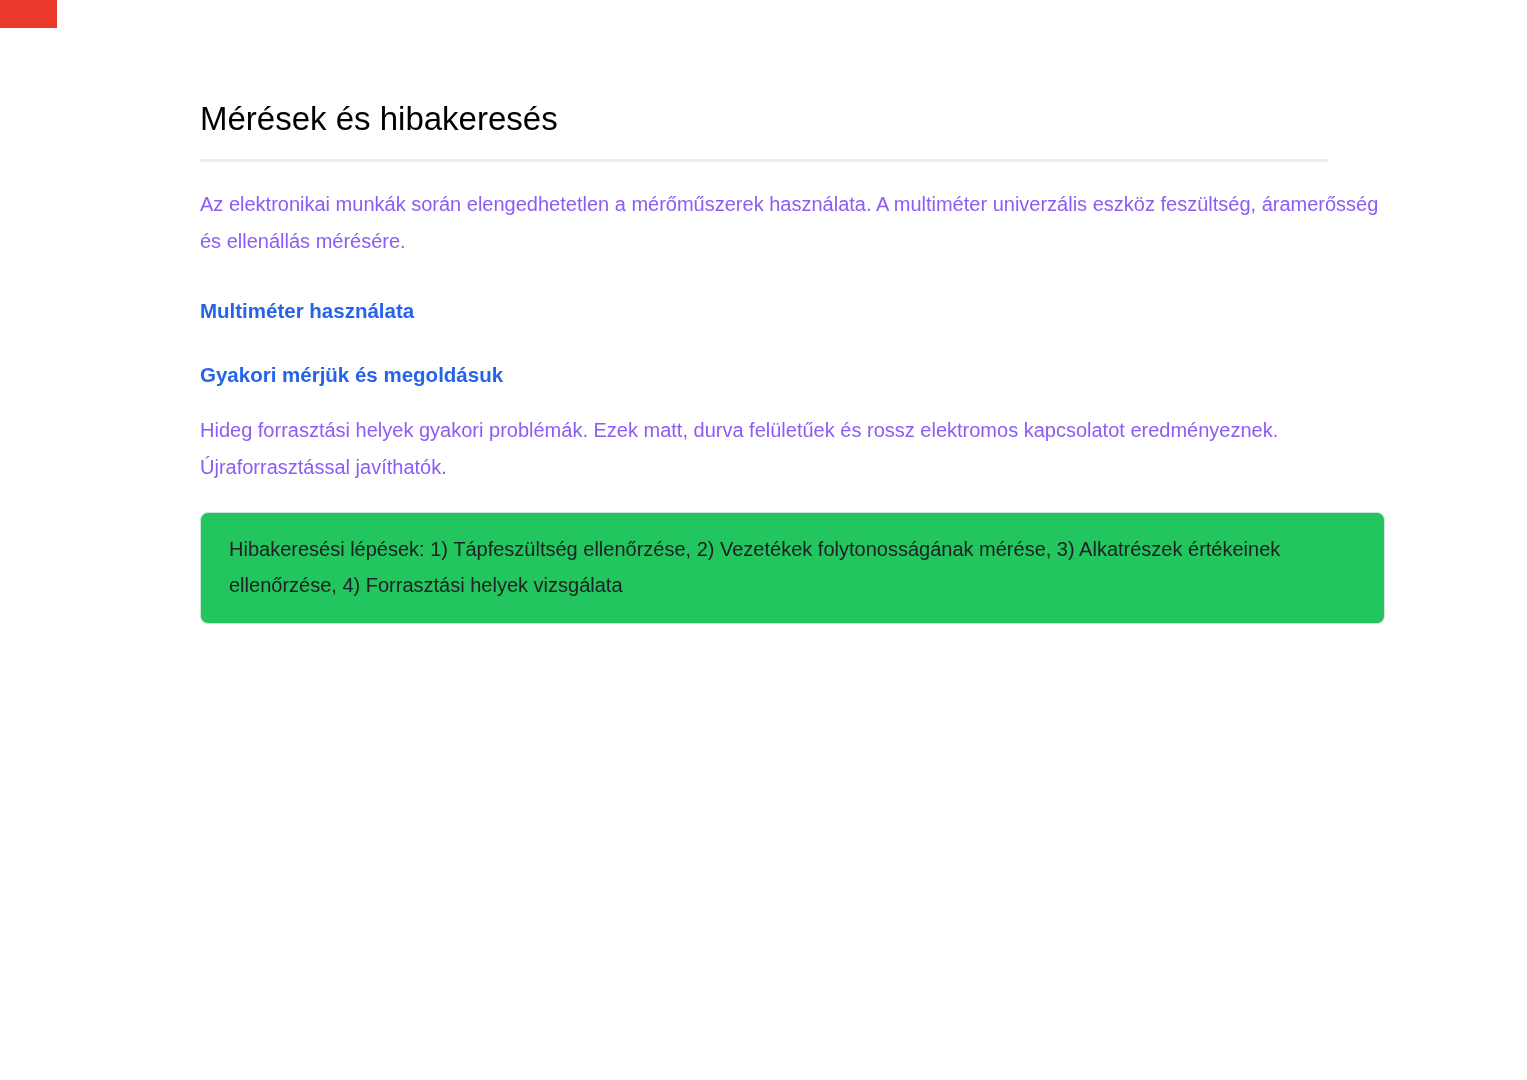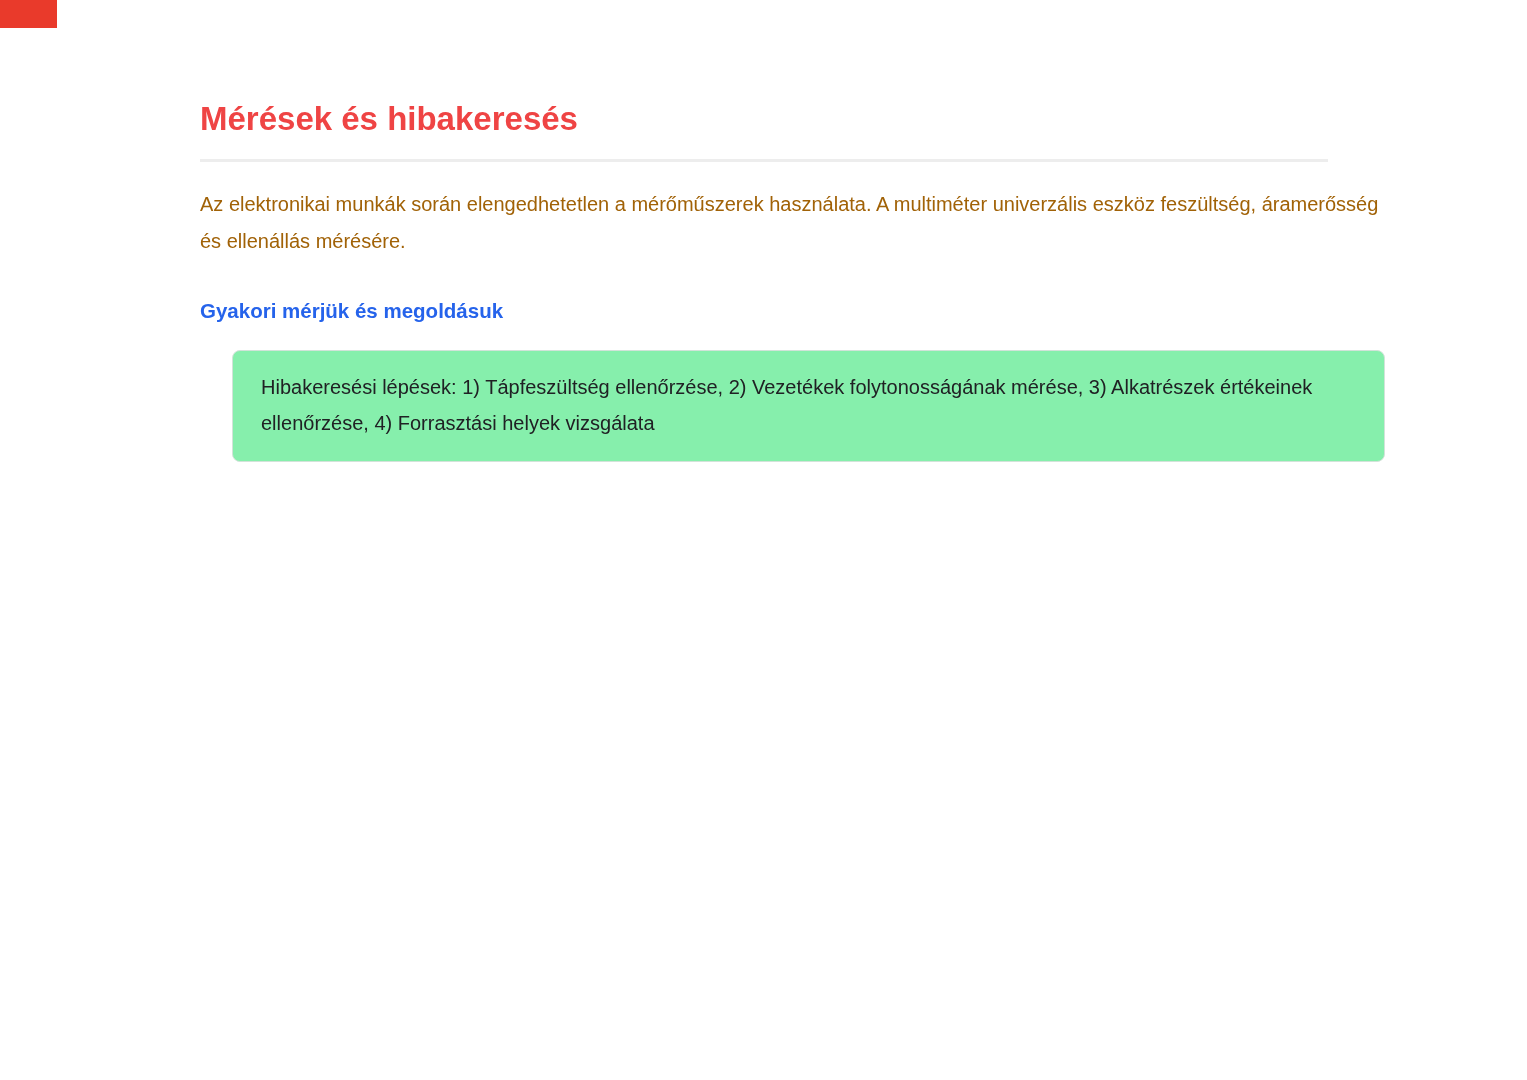--- a/index.html
+++ b/index.html
@@ -22,50 +22,49 @@
     background: #e93a2b;
   }
   .page {
     width: 1185px;
     margin-left: 200px;
     padding-top: 98px;
   }
   h1.doc-title {
     font-size: 33px;
     line-height: 1.25;
-    font-weight: 700;
-    color: #ef4444;
+    font-weight: 400;
+    color: #000000;
     margin: 0;
   }
   hr.title-divider {
     border: 0;
     border-top: 3px solid #ededed;
     margin: 20px 57px 0 0;
   }
   p.body-para {
     font-size: 20px;
     line-height: 37px;
     margin: 24px 0 0 0;
-    color: #a16207;
+    color: #8b5cf6;
   }
   p.body-para:first-of-type { margin-top: 24px; }
   h2.section-heading {
     font-size: 20.5px;
     line-height: 26px;
     font-weight: 700;
     color: #2563eb;
     margin: 38px 0 0 0;
   }
   .callout {
     margin-top: 26px;
-    background: #86efac;
+    background: #22c55e;
     border: 1px solid #d2e3d9;
     border-radius: 8px;
     padding: 18px 28px 20px 28px;
-    margin-left: 32px;
   }
   .callout p {
     margin: 0;
     font-size: 20px;
     line-height: 36px;
     color: #202124;
   }
 </style>
 </head>
 <body>
@@ -73,24 +72,26 @@
 <div class="red-marker"></div>
 
 <main class="page">
 
   <h1 class="doc-title">Mérések és hibakeresés</h1>
 
   <hr class="title-divider">
 
   <p class="body-para">Az elektronikai munkák során elengedhetetlen a mérőműszerek használata. A multiméter univerzális eszköz feszültség, áramerősség és ellenállás mérésére.</p>
 
+  <h2 class="section-heading">Multiméter használata</h2>
 
 
 
   <h2 class="section-heading">Gyakori mérjük és megoldásuk</h2>
 
 
+  <p class="body-para">Hideg forrasztási helyek gyakori problémák. Ezek matt, durva felületűek és rossz elektromos kapcsolatot eredményeznek. Újraforrasztással javíthatók.</p>
 
   <div class="callout">
     <p>Hibakeresési lépések: 1) Tápfeszültség ellenőrzése, 2) Vezetékek folytonosságának mérése, 3) Alkatrészek értékeinek ellenőrzése, 4) Forrasztási helyek vizsgálata</p>
   </div>
 
 </main>
 
 </body></html>

